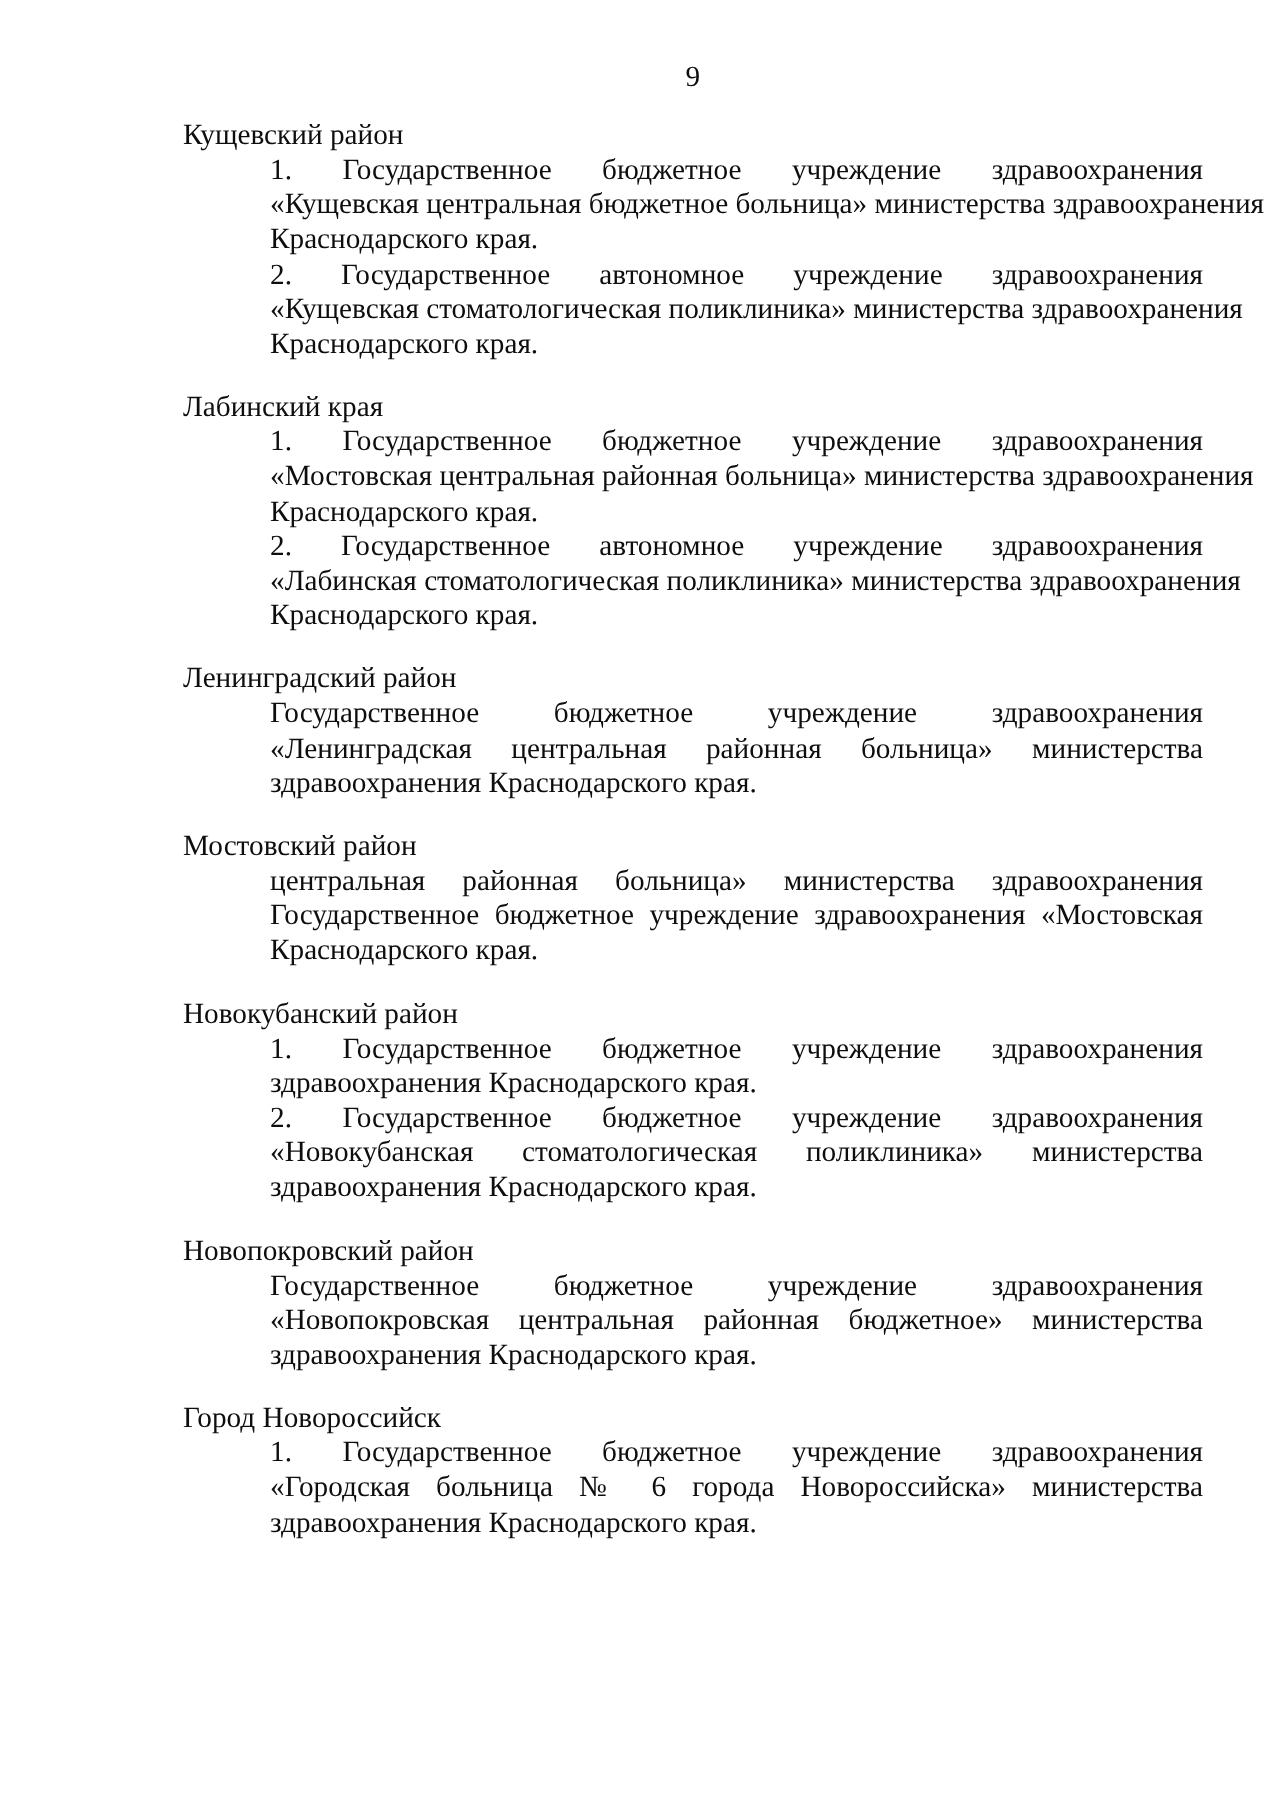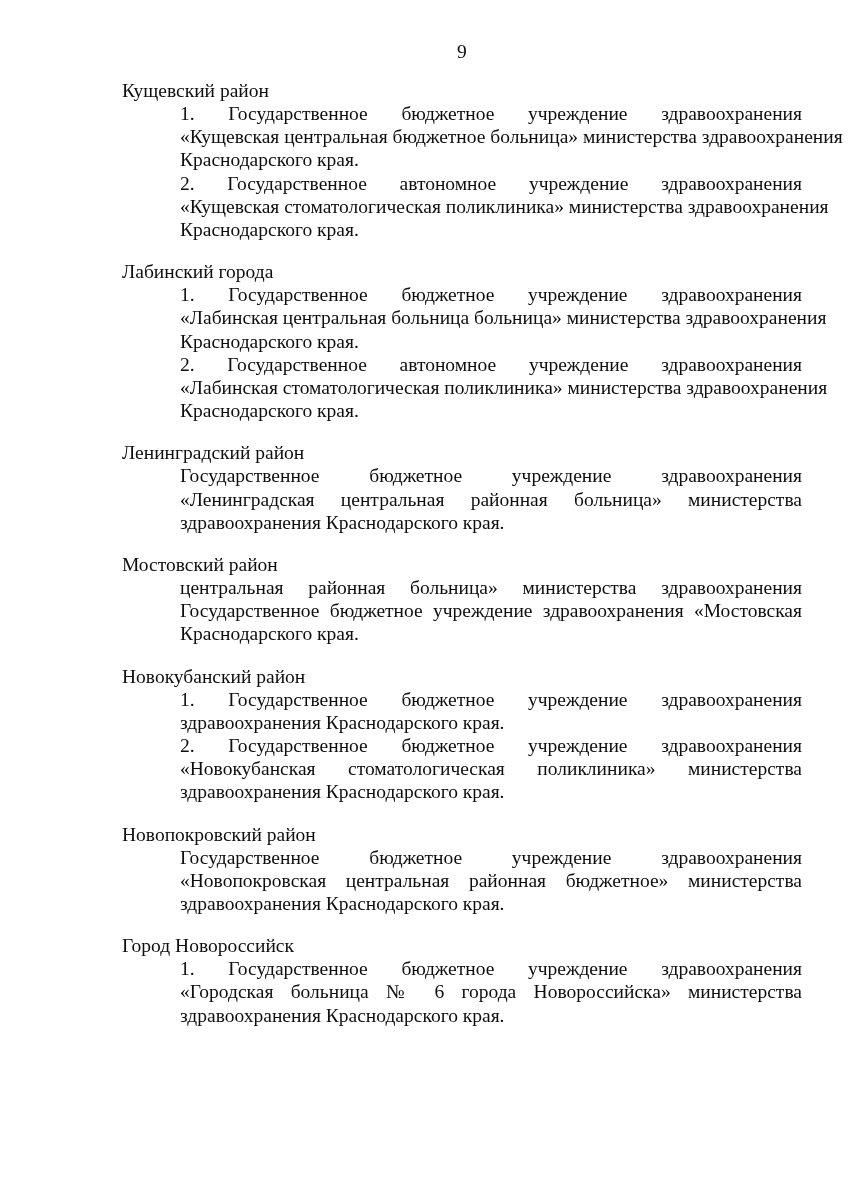--- a/index.html
+++ b/index.html
@@ -97,24 +97,24 @@
             <span class="ln">«Кущевская центральная бюджетное больница» министерства здравоохранения</span>
             <span class="ln last">Краснодарского края.</span>
           </div>
           <div class="para">
             <span class="ln first">2. Государственное автономное учреждение здравоохранения</span>
             <span class="ln">«Кущевская стоматологическая поликлиника» министерства здравоохранения</span>
             <span class="ln last">Краснодарского края.</span>
           </div>
         </div>
         <div class="section">
-          <div class="section-heading">Лабинский города</div>
+          <div class="section-heading">Лабинский края</div>
           <div class="para">
             <span class="ln first">1. Государственное бюджетное учреждение здравоохранения</span>
-            <span class="ln">«Лабинская центральная больница больница» министерства здравоохранения</span>
+            <span class="ln">«Мостовская центральная районная больница» министерства здравоохранения</span>
             <span class="ln last">Краснодарского края.</span>
           </div>
           <div class="para">
             <span class="ln first">2. Государственное автономное учреждение здравоохранения</span>
             <span class="ln">«Лабинская стоматологическая поликлиника» министерства здравоохранения</span>
             <span class="ln last">Краснодарского края.</span>
           </div>
         </div>
         <div class="section">
           <div class="section-heading">Ленинградский район</div>

